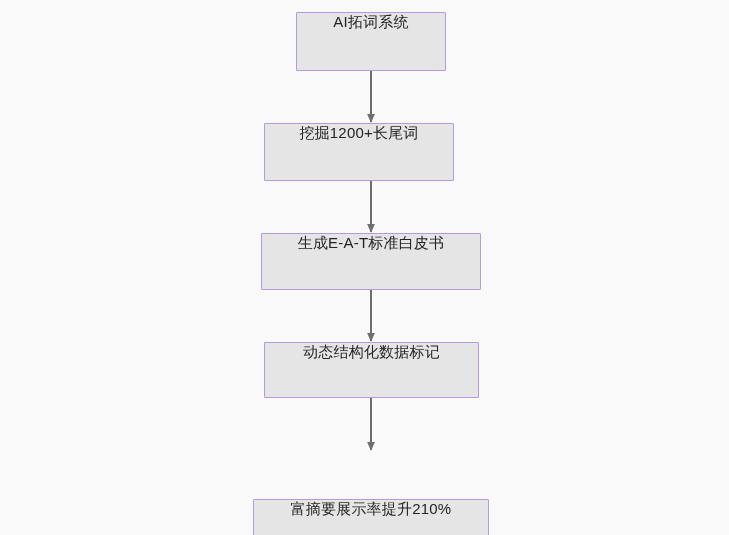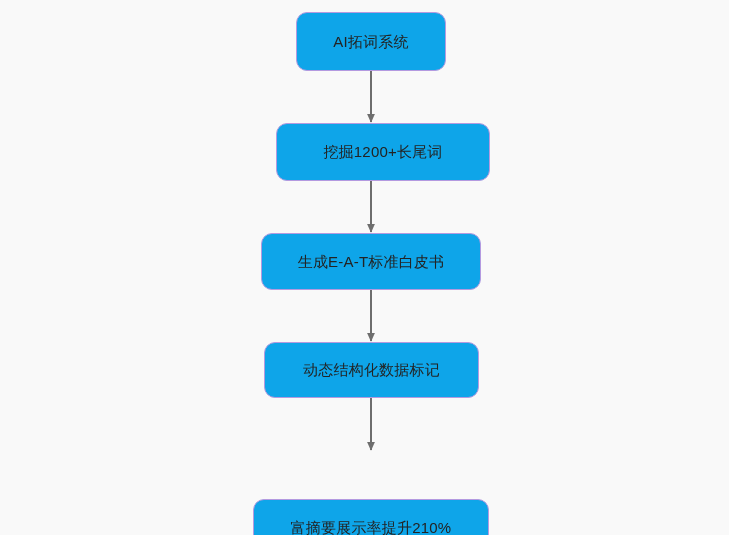--- a/index.html
+++ b/index.html
@@ -23,25 +23,24 @@
     left: 0;
     top: 0;
     width: 729px;
     height: 535px;
     pointer-events: none;
   }
   .node {
     position: absolute;
     box-sizing: border-box;
     display: flex;
-    align-items: center;
     justify-content: center;
-    background: #0ea5e9;
+    background: #e5e5e5;
     border: 1.6px solid #b49ae0;
-    border-radius: 11px;
+    border-radius: 1px;
     color: #232323;
     font-size: 15px;
     line-height: 1.2;
     letter-spacing: 0.2px;
     white-space: nowrap;
   }
   .node-label {
     display: block;
   }
 </style>
@@ -59,21 +58,21 @@
     <line x1="371" y1="71" x2="371" y2="122" stroke="#6e6e6e" stroke-width="2" marker-end="url(#arrowhead)"></line>
     <line x1="371" y1="181" x2="371" y2="232" stroke="#6e6e6e" stroke-width="2" marker-end="url(#arrowhead)"></line>
     <line x1="371" y1="290" x2="371" y2="341" stroke="#6e6e6e" stroke-width="2" marker-end="url(#arrowhead)"></line>
     <line x1="371" y1="398" x2="371" y2="450" stroke="#6e6e6e" stroke-width="2" marker-end="url(#arrowhead)"></line>
   </svg>
 
   <div class="node" id="node-n1" style="left: 296px; top: 12px; width: 150px; height: 59px;">
     <span class="node-label">AI拓词系统</span>
   </div>
 
-  <div class="node" id="node-n2" style="left: 276px; top: 123px; width: 214px; height: 58px;">
+  <div class="node" id="node-n2" style="left: 264px; top: 123px; width: 190px; height: 58px;">
     <span class="node-label">挖掘1200+长尾词</span>
   </div>
 
   <div class="node" id="node-n4" style="left: 264px; top: 342px; width: 215px; height: 56px;">
     <span class="node-label">动态结构化数据标记</span>
   </div>
 
   <div class="node" id="node-n3" style="left: 261px; top: 233px; width: 220px; height: 57px;">
     <span class="node-label">生成E-A-T标准白皮书</span>
   </div>

